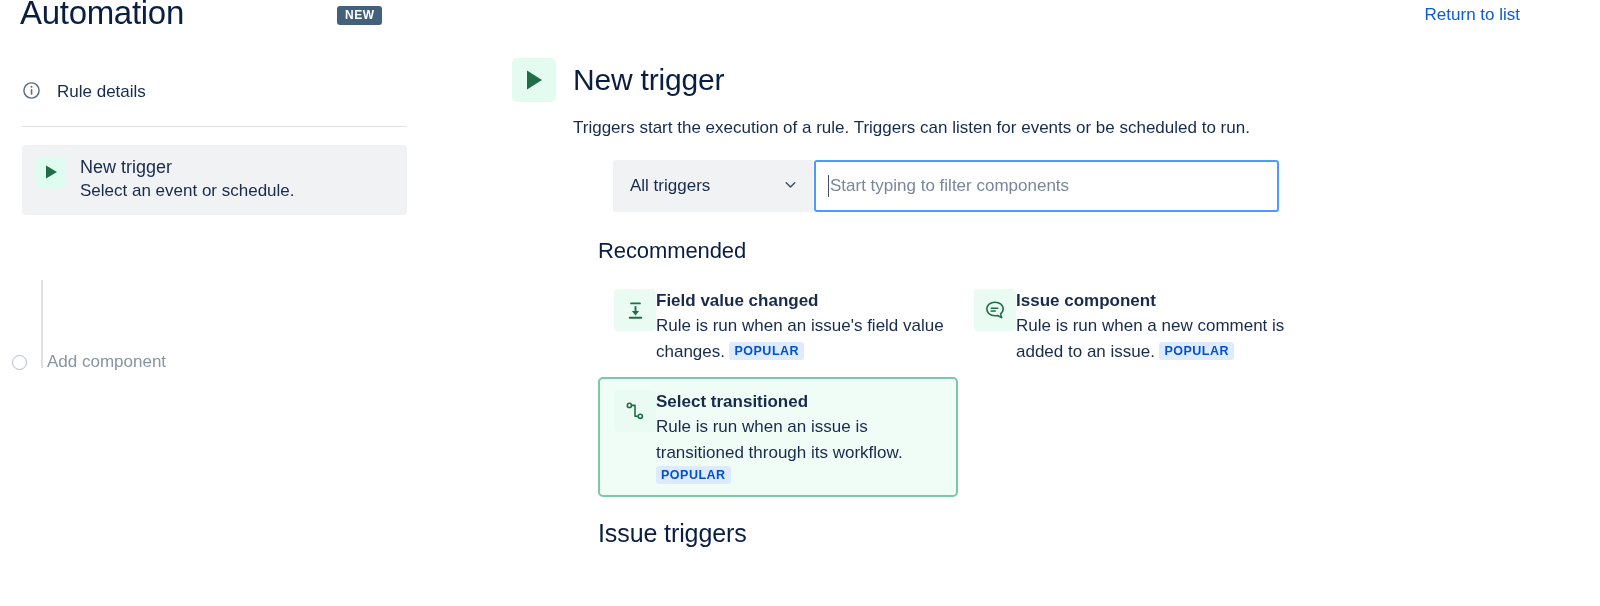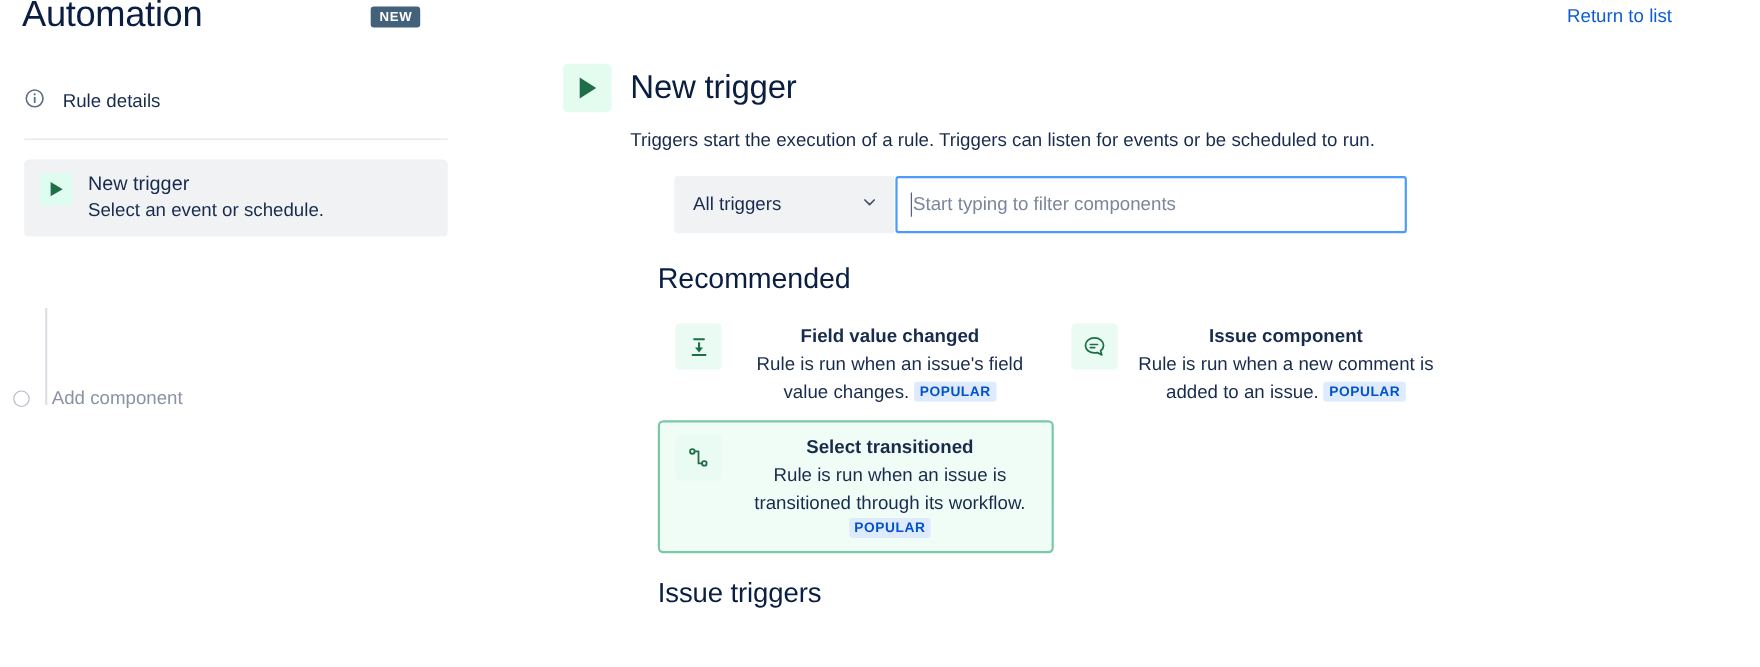--- a/index.html
+++ b/index.html
@@ -107,34 +107,33 @@
   }
   .caret {
     width: 1px; height: 22px; background: #42526E; flex: none;
   }
   .search-ph {
     font-size: 17px; color: #7A869A; margin-left: 1px;
   }
 
   .section-title {
     margin-top: 26px; margin-left: 86px;
-    font-size: 26px; font-weight: 500; color: #091E42; letter-spacing: -0.1px;
+    font-size: 22px; font-weight: 500; color: #091E42; letter-spacing: -0.1px;
   }
 
   .cards {
     margin-top: 12px; margin-left: 86px;
     display: grid; grid-template-columns: 360px 360px;
     column-gap: 0px; row-gap: 0px;
   }
   .card {
-    display: flex; gap: 18px; align-items: flex-start;
+    display: flex; gap: 0; align-items: flex-start;
     padding: 10px 12px 10px 14px;
     border: 2px solid transparent; border-radius: 5px;
     cursor: pointer;
-    text-align: center;
   }
   .card.selected {
     border-color: #79C9A7; background: #F0FCF6;
   }
   .card-icon-sq {
     width: 42px; height: 42px; border-radius: 4px;
     background: #E9FBF2; display: flex; align-items: center;
     justify-content: center; flex: none; margin-top: 1px;
   }
   .card-body { padding-top: 0px; }

